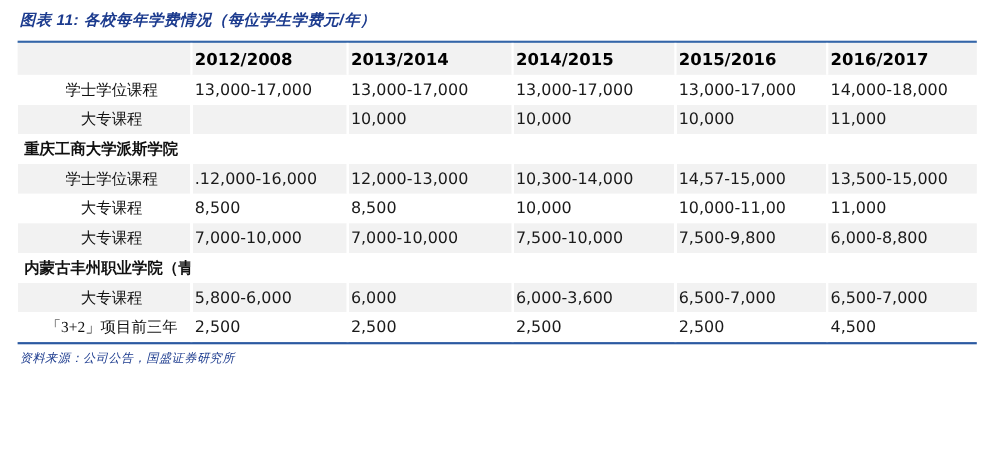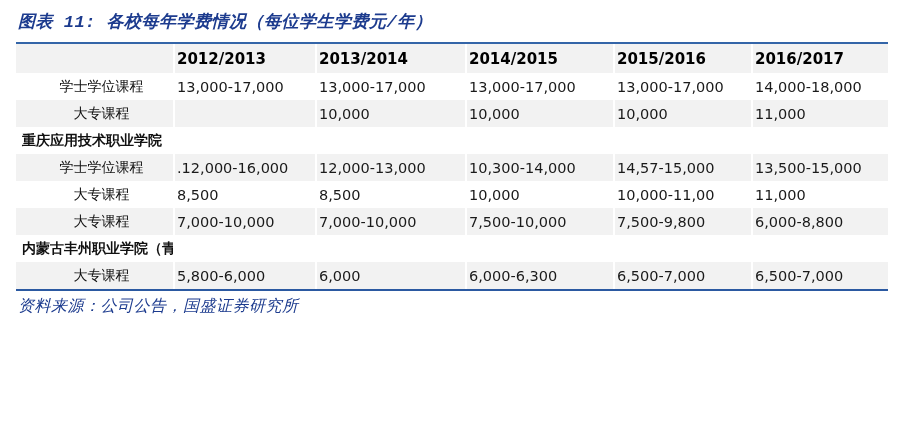--- a/index.html
+++ b/index.html
@@ -6,24 +6,24 @@
   .page {
     position:relative;
     width:904px; height:428px;
     box-sizing:border-box;
     padding:8px 16px 0 16px;
     background:#fff;
     font-family:"Liberation Sans", sans-serif;
     overflow:hidden;
   }
   .fig-title {
-    font-family:Liberation Mono, monospace;
+    font-family:Liberation Sans, sans-serif;
     font-style:italic;
     font-weight:bold;
-    font-size:17px;
+    font-size:14px;
     color:#1c3b8e;
     margin:2px 0 9px 2px;
     letter-spacing:0.5px;
   }
   .table-wrap {
     width:872px;
     border-top:2px solid #3465a8;
     border-bottom:2px solid #2b59a1;
   }
   table { width:100%; border-collapse:collapse; table-layout:fixed; }
@@ -57,21 +57,21 @@
   td.label {
     font-family:"Liberation Serif", serif;
     font-size:14px;
     color:#111;
   }
   tr.section td.label { font-weight:bold; padding-left:6px; }
   tr.item td.label { padding-left:14px;text-align:center; }
   .source-note {
     font-family:Liberation Serif, serif;
     font-style:italic;
-    font-size:16px;
+    font-size:11px;
     color:#1c3b8e;
     margin:5px 0 0 2px;
     letter-spacing:0.5px;
   }
 </style>
 </head>
 <body>
 
 <div class="page">
 
@@ -83,21 +83,21 @@
         <col class="c-label">
           <col class="c1">
           <col class="c2">
           <col class="c3">
           <col class="c4">
           <col class="c5">
       </colgroup>
       <thead>
         <tr>
           <th class="label"></th>
-          <th>2012/2013</th>
+          <th>2012/2008</th>
           <th>2013/2014</th>
           <th>2014/2015</th>
           <th>2015/2016</th>
           <th>2016/2017</th>
         </tr>
       </thead>
       <tbody>
         <tr class="item">
           <td class="label">学士学位课程</td>
           <td>13,000-17,000</td>
@@ -108,21 +108,21 @@
         </tr>
         <tr class="item">
           <td class="label">大专课程</td>
           <td></td>
           <td>10,000</td>
           <td>10,000</td>
           <td>10,000</td>
           <td>11,000</td>
         </tr>
         <tr class="section">
-          <td class="label">重庆应用技术职业学院</td>
+          <td class="label">重庆工商大学派斯学院</td>
           <td></td>
           <td></td>
           <td></td>
           <td></td>
           <td></td>
         </tr>
         <tr class="item">
           <td class="label">学士学位课程</td>
           <td>.12,000-16,000</td>
           <td>12,000-13,000</td>
@@ -151,23 +151,31 @@
           <td></td>
           <td></td>
           <td></td>
           <td></td>
           <td></td>
         </tr>
         <tr class="item">
           <td class="label">大专课程</td>
           <td>5,800-6,000</td>
           <td>6,000</td>
-          <td>6,000-6,300</td>
+          <td>6,000-3,600</td>
           <td>6,500-7,000</td>
           <td>6,500-7,000</td>
+        </tr>
+        <tr class="item">
+          <td class="label">「3+2」项目前三年</td>
+          <td>2,500</td>
+          <td>2,500</td>
+          <td>2,500</td>
+          <td>2,500</td>
+          <td>4,500</td>
         </tr>
       </tbody>
     </table>
   </div>
 
   <div class="source-note">资料来源：公司公告，国盛证券研究所</div>
 
 </div>
 
 </body></html>

